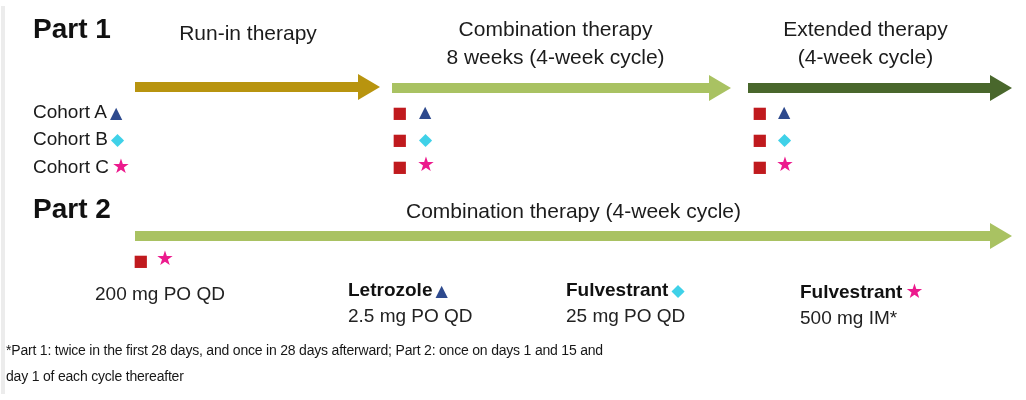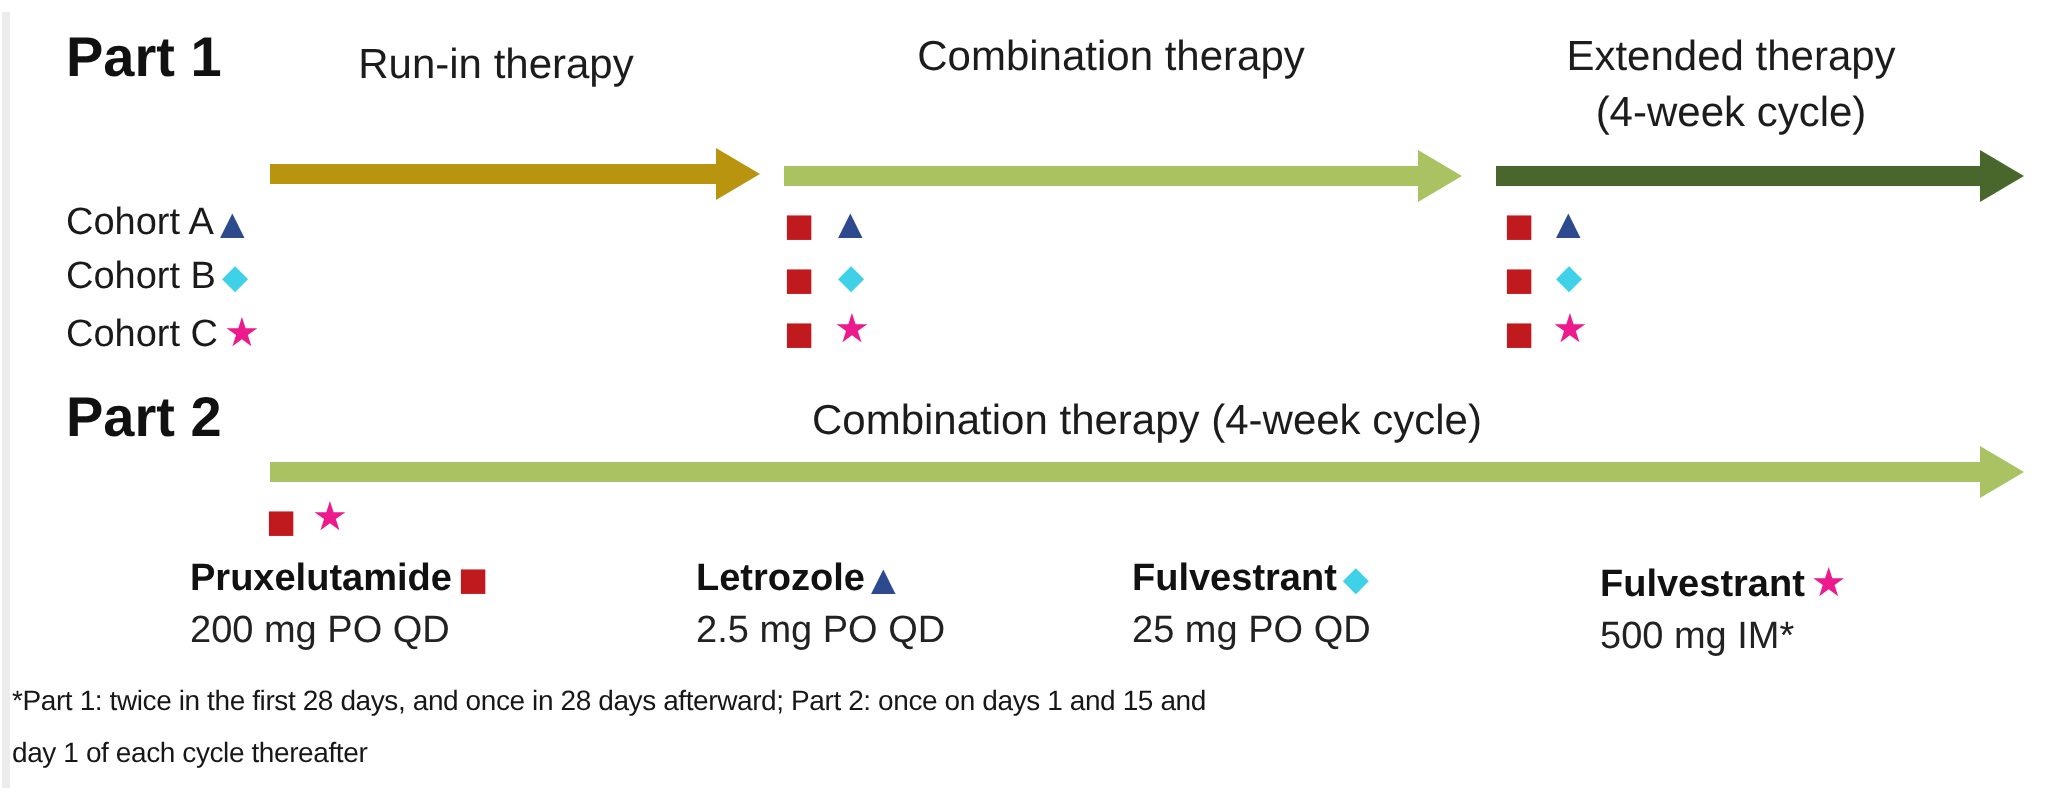--- a/index.html
+++ b/index.html
@@ -33,20 +33,21 @@
 <div class="canvas">
   <div class="edge-stripe"></div>
 
   <div class="part-label" style="left:33px; top:13px;">Part 1</div>
 
   <div class="phase-title" style="left:148px; top:19px; width:200px;">
     <div>Run-in therapy</div>
   </div>
   <div class="phase-title" style="left:383px; top:15px; width:345px;text-align:center;">
     <div>Combination therapy</div>
+    <div>8 weeks (4-week cycle)</div>
   </div>
   <div class="phase-title" style="left:743px; top:15px; width:245px;">
     <div>Extended therapy</div>
     <div>(4-week cycle)</div>
   </div>
 
   <div class="arrow" style="left:135px; top:87px; width:245px;">
     <div class="arrow-body" style="background-color: rgb(184, 148, 15);"></div>
     <div class="arrow-head" style="border-left-color: rgb(184, 148, 15);"></div>
   </div>
@@ -88,21 +89,20 @@
 
   <div class="arrow" style="left:135px; top:236px; width:877px;">
     <div class="arrow-body" style="background-color: rgb(169, 194, 98);"></div>
     <div class="arrow-head" style="border-left-color: rgb(169, 194, 98);"></div>
   </div>
 
   <span class="marker m-square" style="left: 133px; top: 253px; color: rgb(192, 26, 30);">■</span>
   <span class="marker m-star" style="left: 156px; top: 250px; color: rgb(236, 26, 141);">★</span>
 
   <div class="legend-item" style="left:95px; top:279px;">
-    <div class="legend-drug"><span>Pruxelutamide</span><span class="inline-marker m-square" style="color: rgb(192, 26, 30);">■</span></div>
     <div class="legend-dose">200 mg PO QD</div>
   </div>
   <div class="legend-item" style="left:348px; top:279px;">
     <div class="legend-drug"><span>Letrozole</span><span class="inline-marker m-triangle" style="color: rgb(46, 74, 142);">▲</span></div>
     <div class="legend-dose">2.5 mg PO QD</div>
   </div>
   <div class="legend-item" style="left:566px; top:279px;">
     <div class="legend-drug"><span>Fulvestrant</span><span class="inline-marker m-diamond" style="color: rgb(63, 209, 232);">◆</span></div>
     <div class="legend-dose">25 mg PO QD</div>
   </div>

